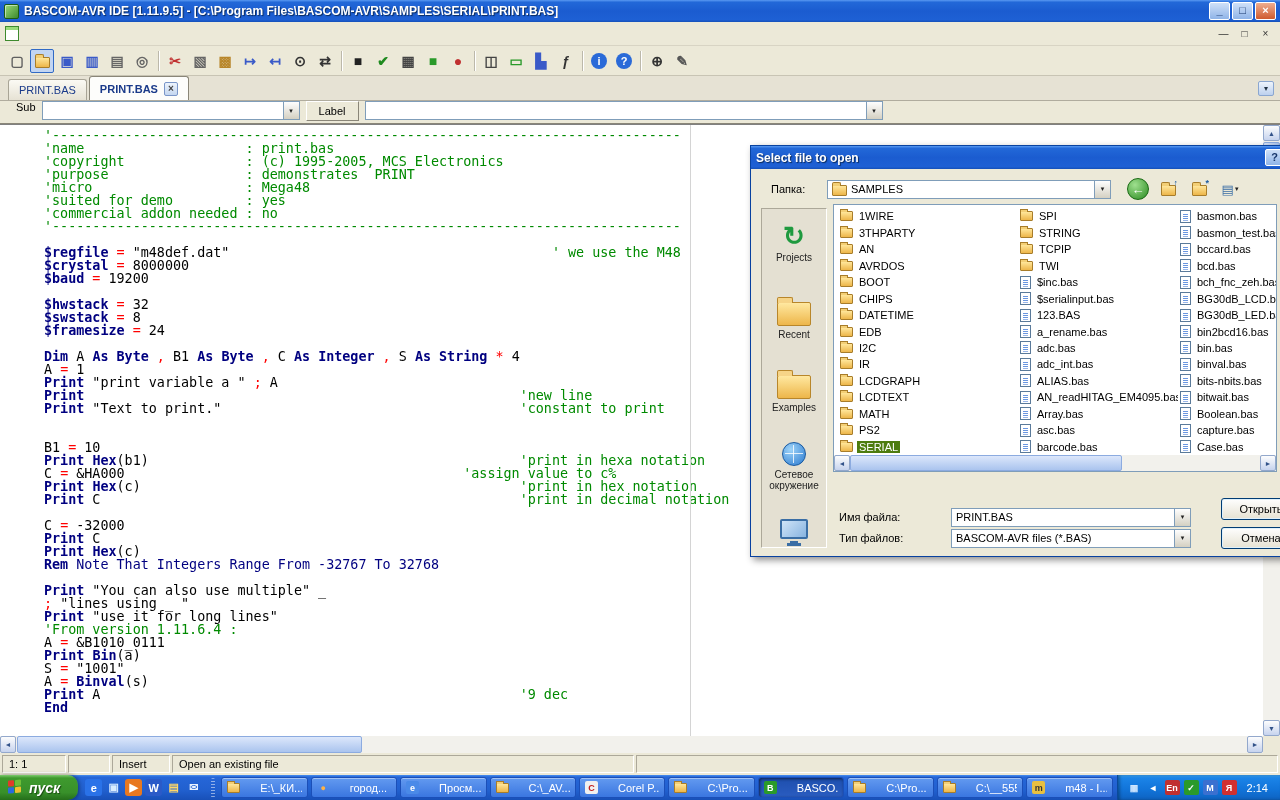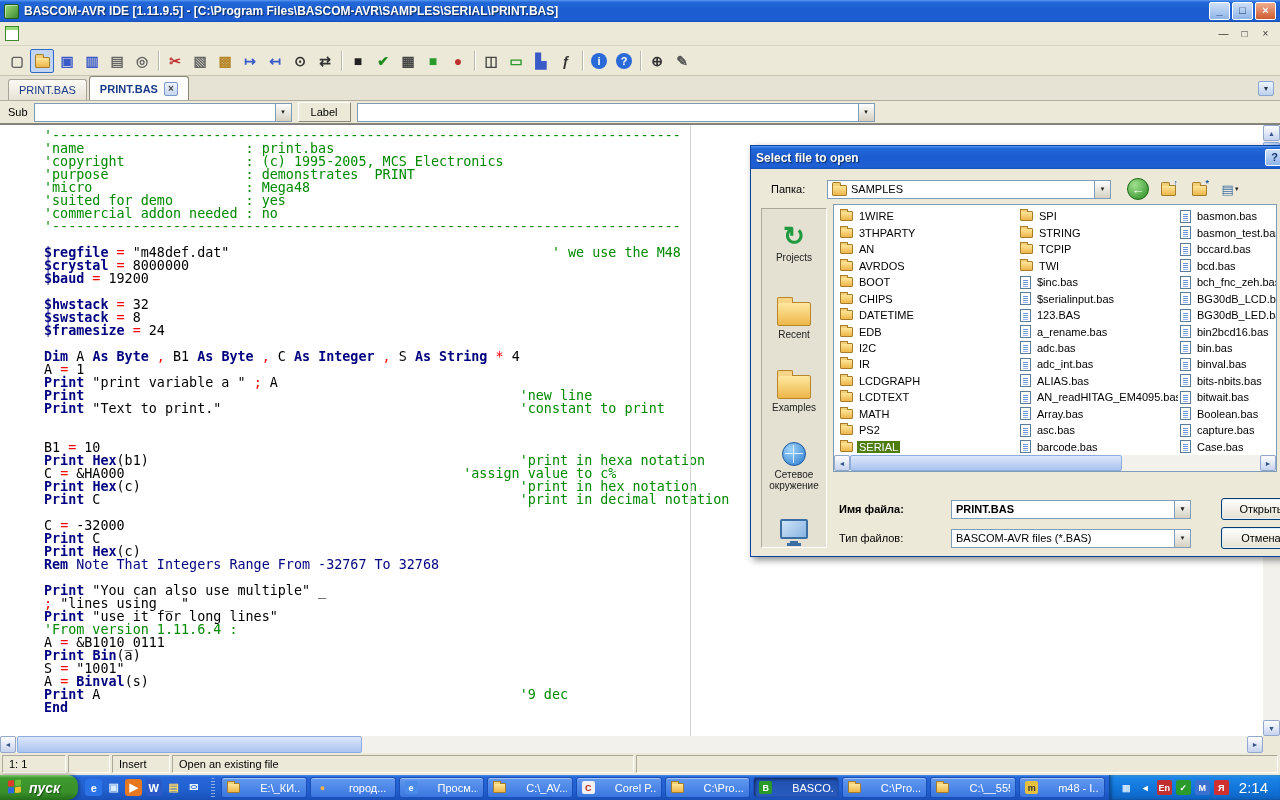--- a/index.html
+++ b/index.html
@@ -58,21 +58,21 @@
   .tab.active { background:#fdfdfb; font-weight:bold; height:24px; border-color:#8a8678; }
   .tab-close { width:14px; height:14px; border:1px solid #7a96c8; border-radius:2px;
     background:linear-gradient(#eef4fc,#c4d6f0); color:#444; font-size:10px; line-height:12px;
     text-align:center; font-weight:bold; }
   .tab-list-btn { position:absolute; right:6px; top:5px; width:16px; height:15px;
     border:1px solid #8aa6d0; border-radius:2px; background:linear-gradient(#eef4fc,#bcd0ee);
     font-size:8px; text-align:center; line-height:13px; color:#234; }
 
   
   .navbar { position:absolute; top:101px; left:0; right:0; height:23px; background:#ece9d8;
-    display:flex; align-items:center; gap:6px; padding-left:8px; font-size:11px;
+    display:flex; align-items:flex-start; gap:6px; padding-left:16px; font-size:11px;
     border-bottom:1px solid #8a8678; }
   .combo { height:19px; background:#fff; border:1px solid #7f9db9; display:flex; align-items:center;
     font-size:11px; padding-left:4px; gap:4px; }
   .combo .arrow { margin-left:auto; width:16px; height:100%; border-left:1px solid #7f9db9;
     background:linear-gradient(#fefefe,#d4d0c2); display:flex; align-items:center; justify-content:center;
     font-size:7px; color:#222; }
   .combo1 { width:258px; }
   .label-chip { padding:3px 12px; border:1px solid; border-color:#fff #8a8678 #8a8678 #fff; background:#ece9d8; }
   .combo2 { width:518px; }
 
@@ -135,21 +135,21 @@
     justify-content:center; font-size:9px; font-weight:bold; }
   .mini-folder { width:13px; height:10px; position:relative; border:1px solid #a87d2a; border-radius:1px;
     background:linear-gradient(#ffe69a,#edb64a); flex:none; }
   .mini-folder::before { content:""; position:absolute; top:-3px; left:-1px; width:6px; height:2px;
     background:#f3cf76; border:1px solid #a87d2a; border-bottom:none; }
   .tray { height:25px; display:flex; align-items:center; gap:4px; padding:0 12px 0 9px; flex:none;
     background:linear-gradient(180deg,#3aa0f0 0%,#1b84e8 12%,#1173d8 60%,#0e62c0 100%);
     border-left:1px solid #0a4a9a; box-shadow:inset 2px 0 3px rgba(0,0,0,.3); color:#fff; font-size:11px; }
   .tray-icon { min-width:15px; height:15px; padding:0 1px; border-radius:2px; display:flex;
     align-items:center; justify-content:center; font-size:9px; font-weight:bold; }
-  .clock { margin-left:6px; font-size:15px; }
+  .clock { margin-left:6px; font-size:11px; }
 
   
   .dialog { position:absolute; left:750px; top:145px; width:540px; height:412px; background:#ece9d8;
     border:1px solid #0842a0; box-shadow:3px 3px 7px rgba(0,0,0,.45); z-index:50; font-size:11px; }
   .dlg-title { height:23px; display:flex; align-items:center; padding:0 5px; color:#fff; font-weight:bold;
     font-size:12px; text-shadow:1px 1px 1px #0a2a5a;
     background:linear-gradient(180deg,#5a9af2 0%,#2268d8 10%,#1b5cd0 50%,#1e60d4 90%,#1550b8 100%); }
   .dlg-help { margin-left:auto; width:19px; height:17px; border:1px solid #fff; border-radius:2px;
     background:linear-gradient(#cfe0f8,#8fb4e8); color:#17366b; font-size:11px; line-height:15px;
     text-align:center; font-weight:bold; text-shadow:none; }
@@ -194,21 +194,21 @@
   .fitem .lbl { padding:0 2px; }
   .fitem.selected .lbl { background:#4d7c0f; color:#fff; }
   .list-hscroll { position:absolute; left:0; right:0; bottom:0; height:16px; background:#f2f1ec; }
   .list-hscroll .sb-btn { width:16px; height:16px; }
   .list-hthumb { position:absolute; left:16px; top:0; width:272px; height:16px; border:1px solid #8cabe0;
     border-radius:2px; background:linear-gradient(#dce7fb,#aac4ee); }
 
   .dlg-row { position:absolute; left:88px; height:22px; display:flex; align-items:center; }
   .dlg-row .rlbl { width:112px; }
   .dlg-row .combo { width:240px; }
-  .row-name { top:352px;font-weight:bold; }
+  .row-name { top:360px; }
   .row-type { top:381px; }
   .dlg-btn { position:absolute; left:470px; width:80px; height:22px; border:1px solid #003c74;
     border-radius:3px; background:linear-gradient(#fefefe,#e6e2d2); font-size:11px; text-align:center;
     line-height:20px; box-shadow:inset 0 0 0 1px #dff0fa; }
   .btn-open { top:352px; } .btn-cancel { top:381px; }
 </style>
 </head>
 <body>
 
 <div id="screen">

